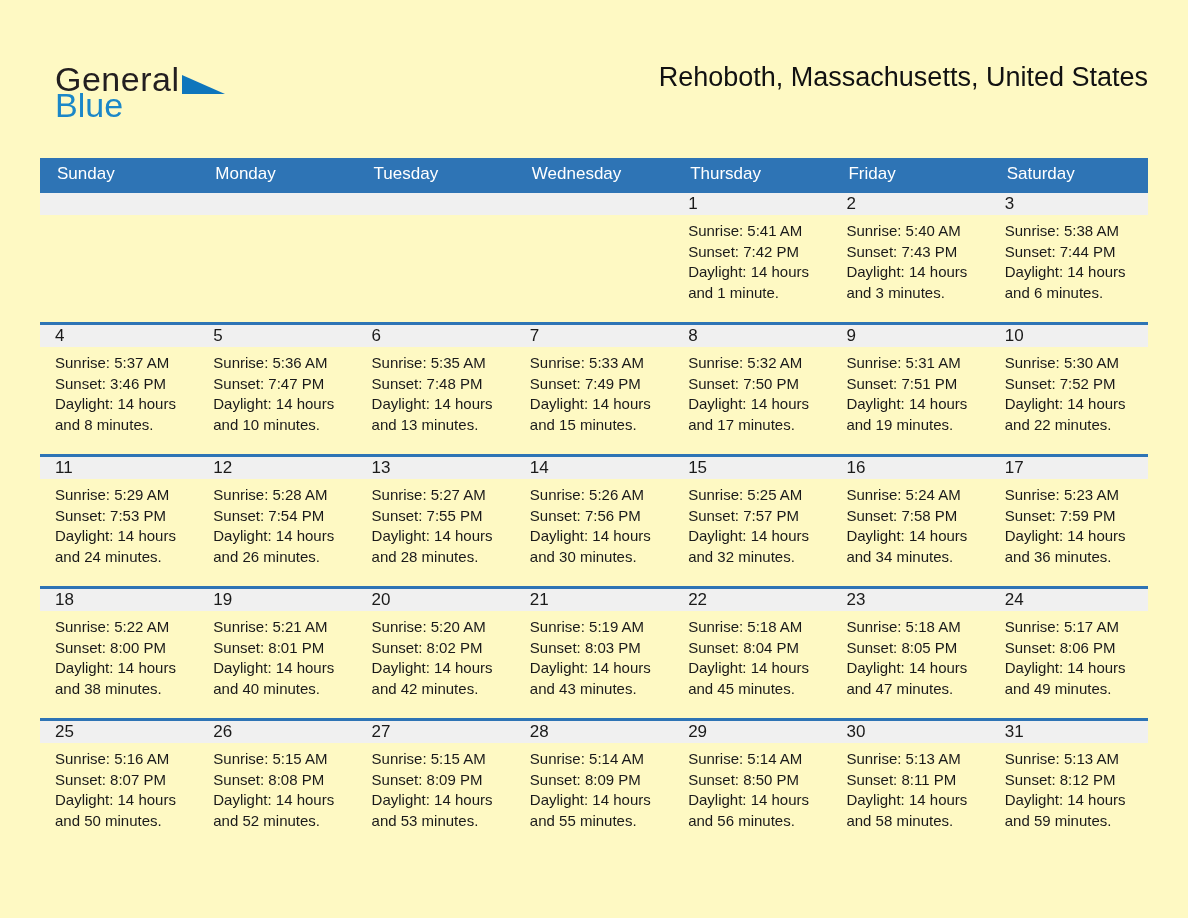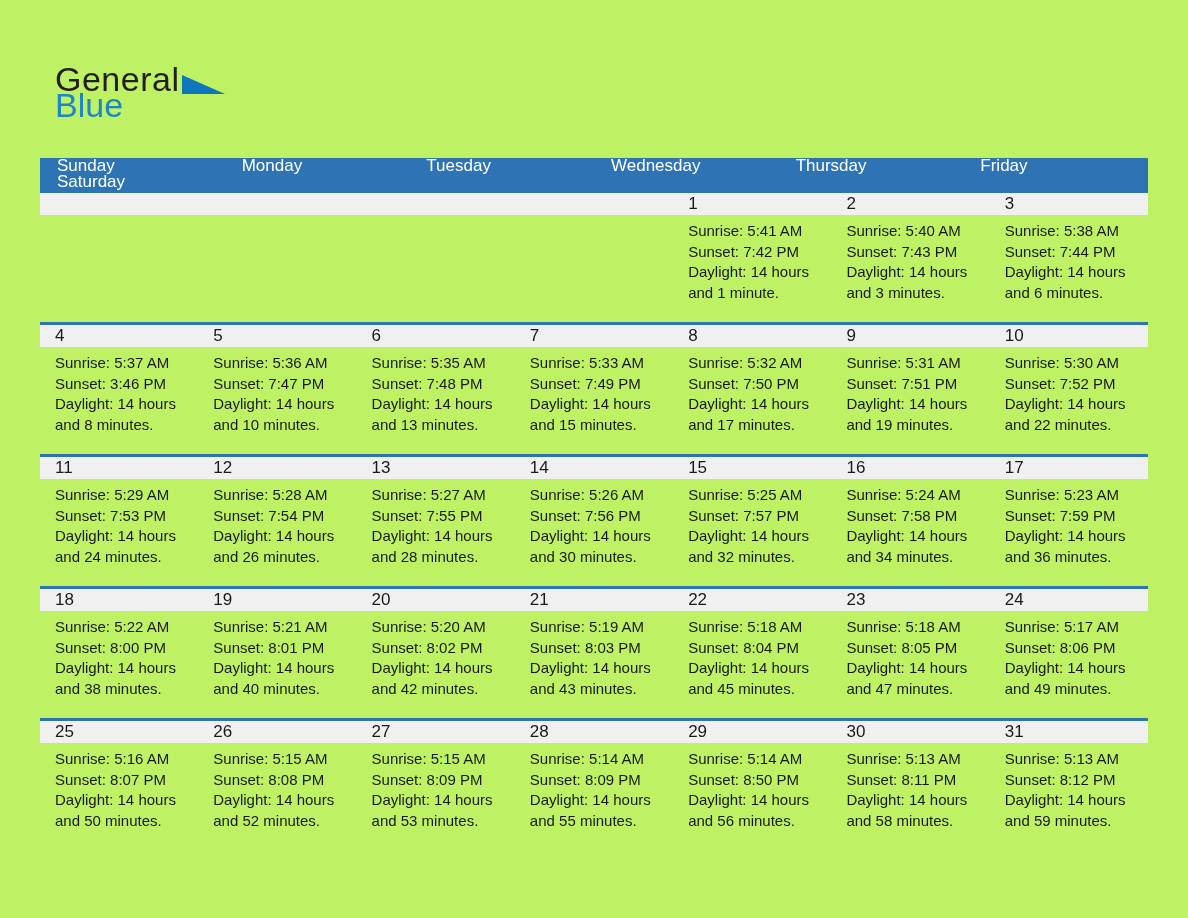--- a/index.html
+++ b/index.html
@@ -1,34 +1,34 @@
 <!DOCTYPE html>
 <html><head>
 <meta charset="utf-8">
 <style>
   * { margin:0; padding:0; box-sizing:border-box; }
   html,body { background:#ffffff; }
   body { font-family:"Liberation Sans", sans-serif; }
-  .page { position:relative; width:1188px; height:918px; background:#bef264; overflow:hidden; }
+  .page { position:relative; width:1188px; height:918px; background:#fef9c3; overflow:hidden; }
 
   
   .logo { position:absolute; left:55px; top:62px; display:inline-block; }
   .logo-row1 { display:flex; align-items:flex-end; }
   .logo-general { font-size:34px; line-height:1; color:#231f20; letter-spacing:0.5px; }
   .logo-triangle { margin:0 0 2px 3px; display:block; }
   .logo-row2 { text-align:left; margin-top:-8px; font-size:34px; line-height:1; color:#1b87c8; }
 
   
   .title-block { position:absolute; top:55px; right:40px; text-align:right; color:#111111; }
   .month-title { font-size:42px; font-weight:400; line-height:1.05; padding-right:21px; }
   .location-subtitle { font-size:27px; font-weight:400; margin-top:7px; }
 
   
   .calendar { position:absolute; left:40px; top:158px; width:1108px; }
-  .weekday-row { display:grid; grid-template-columns:repeat(6,1fr); background:#2e74b5; height:32px; align-items:center; }
+  .weekday-row { display:grid; grid-template-columns:repeat(7,1fr); background:#2e74b5; height:32px; align-items:center; }
   .weekday-cell { color:#ffffff; font-size:17px; padding-left:17px; white-space:nowrap; overflow:hidden; }
 
   .week-row { display:grid; grid-template-columns:repeat(7,1fr); border-top:3px solid #2e74b5; height:132px; }
   .day-cell { overflow:hidden; }
   .num-band { height:22px; background:#f0f0f0; font-size:17px; line-height:22px; padding-left:15px; color:#1a1a1a; }
   .cell-lines { padding:6px 6px 0 15px; font-size:15px; line-height:20.5px; color:#1a1a1a; white-space:nowrap; }
 </style>
 </head>
 <body>
 
@@ -38,20 +38,21 @@
     <div class="logo-row1">
       <span class="logo-general">General</span>
       <svg class="logo-triangle" width="43" height="19" viewBox="0 0 43 19">
         <polygon points="0,0 43,19 0,19" fill="#0e76bc"></polygon>
       </svg>
     </div>
     <div class="logo-row2">Blue</div>
   </div>
 
   <div class="title-block">
+    <div class="location-subtitle">Rehoboth, Massachusetts, United States</div>
   </div>
 
   <div class="calendar">
     <div class="weekday-row">
       <div class="weekday-cell">Sunday</div>
       <div class="weekday-cell">Monday</div>
       <div class="weekday-cell">Tuesday</div>
       <div class="weekday-cell">Wednesday</div>
       <div class="weekday-cell">Thursday</div>
       <div class="weekday-cell">Friday</div>

